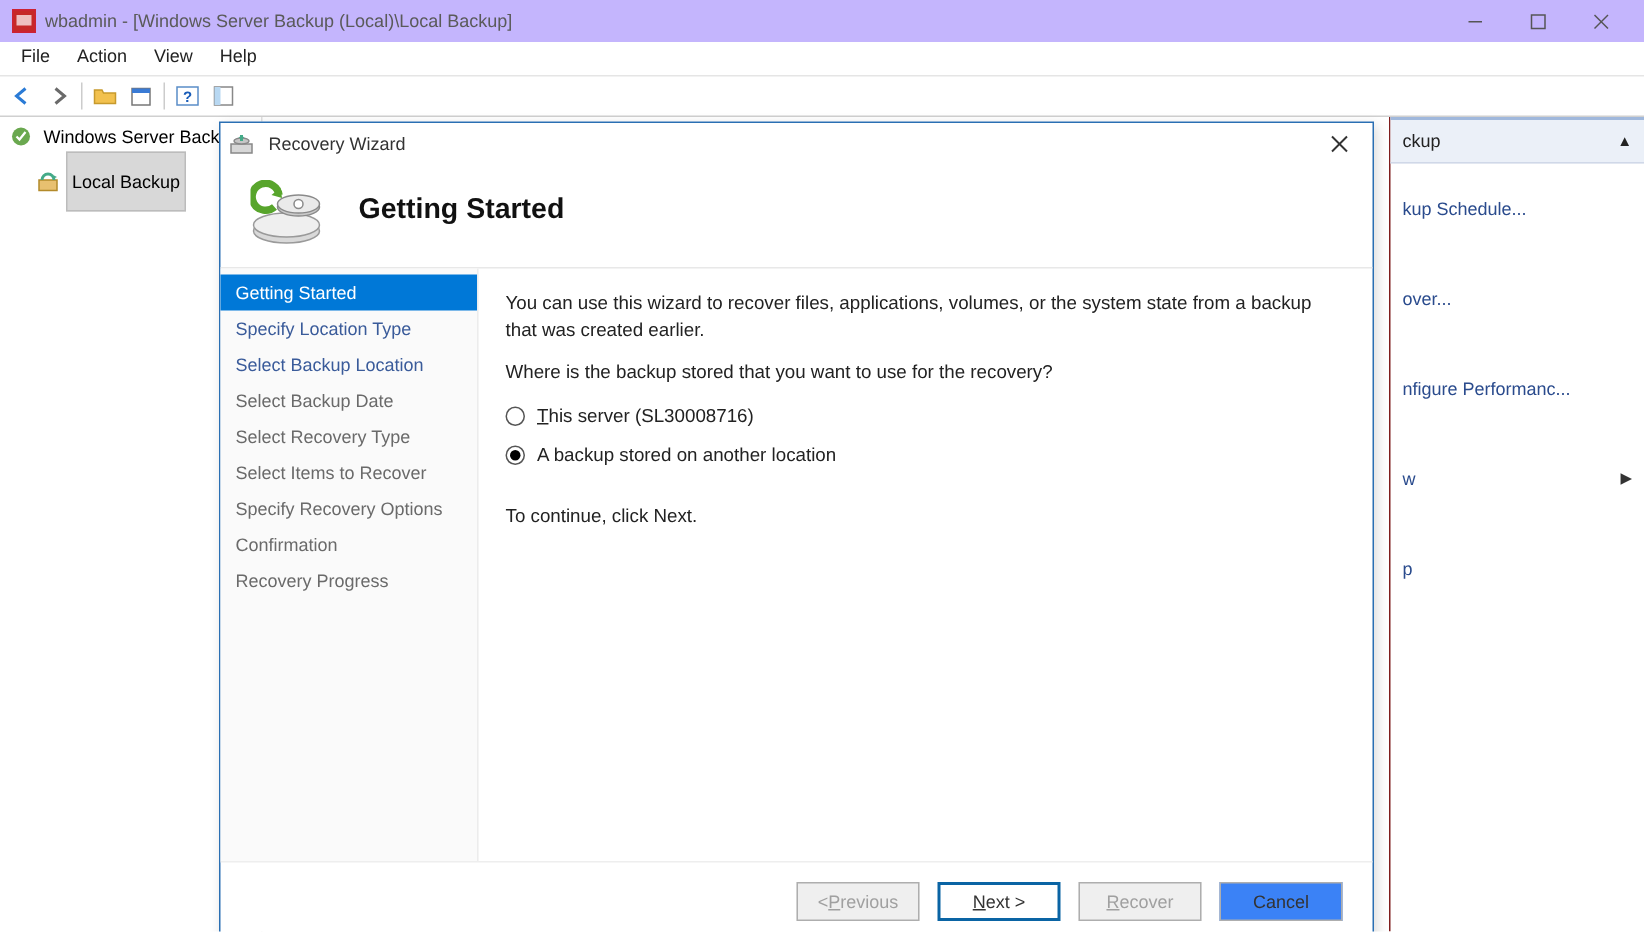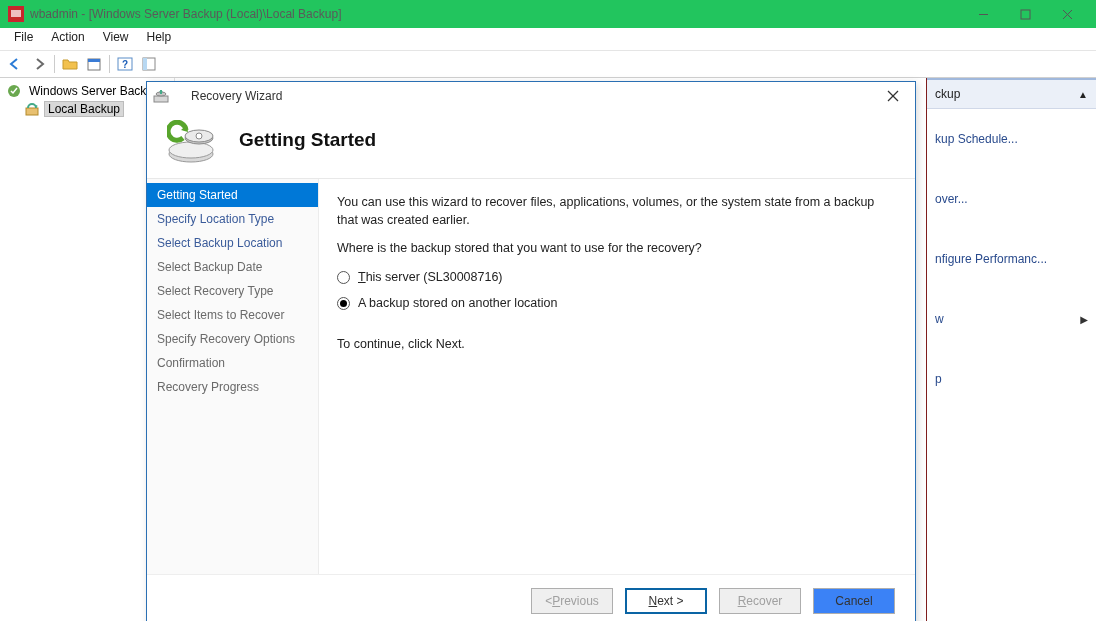--- a/index.html
+++ b/index.html
@@ -1,19 +1,19 @@
 <!DOCTYPE html>
 <html><head>
 <meta charset="utf-8">
 <style>
 * { box-sizing: border-box; margin: 0; padding: 0; font-family: "Segoe UI", Tahoma, sans-serif; }
 body { background: #fff; width: 1096px; height: 621px; overflow: hidden; font-size: 12px; color: #000; }
 
 
-.titlebar { height: 28px; display: flex; align-items: center; padding: 0 8px; background: #22c55e; color: #5a5a5a; }
+.titlebar { height: 28px; display: flex; align-items: center; padding: 0 8px; background: #c4b5fd; color: #5a5a5a; }
 .titlebar .app-icon { width: 16px; height: 16px; background: #c23; margin-right: 6px; display:flex;align-items:center;justify-content:center;color:#fff;font-size:9px; }
 .titlebar .title-text { flex: 0 0 auto; }
 .titlebar .spacer { flex: 1; }
 .titlebar .win-btn { width: 42px; height: 28px; display: flex; align-items: center; justify-content: center; color: #555; font-size: 14px; }
 
 
 .menubar { height: 22px; display: flex; align-items: flex-start; padding: 0 6px; gap: 2px; }
 .menubar .menu-item { padding: 2px 8px; color: #222; cursor: default; }
 
 
@@ -22,34 +22,34 @@
 .toolbar .sep { width: 1px; height: 18px; background: #ccc; margin: 0 2px; }
 
 
 .main { display: flex; height: calc(621px - 28px - 22px - 28px); position: relative; }
 
 
 .tree { width: 175px; border-right: 1px solid #e0e0e0; padding: 4px 0; }
 .tree-item { display: flex; align-items: center; padding: 1px 4px 1px 6px; gap: 4px; cursor: default; }
 .tree-item .ticon { width:16px; height:16px; display:flex;align-items:center;justify-content:center; font-size:11px;}
 .tree-item.child { margin-left: 18px; }
-.tree-item.selected .label { background: #d8d8d8; border:1px solid #bcbcbc; padding:0 3px; }
+.tree-item.selected .label { background: #d8d8d8; border:1px solid #bcbcbc; padding:12px 3px; }
 .tree-item .label { padding: 0 3px; }
 
 
 .actions { position:absolute; right:0; top:0; width:170px; height:100%; border-left:1px solid #7f1d1d; background:#fff; }
 .actions-head { border-top:2px solid #a0b8dc; background:#ebf0f8; padding:7px 8px; font-size:12px; color:#222; display:flex;justify-content:space-between;align-items:center; border-bottom:1px solid #d0d8e8;}
 .actions-head .chev { font-size:10px;}
 .actions .act { padding:23px 8px; color:#2a4b8d; cursor:default; }
 .actions .act.sub { display:flex; align-items:center; justify-content:space-between;}
 .actions .act.sub .chev { color:#333; font-size:10px;}
 
 
 .wizard { position: absolute; left: 146px; top: 3px; width: 770px; height: 546px; background:#fff; border:1px solid #2a6fb3; box-shadow: 2px 2px 8px rgba(0,0,0,0.15); display:flex; flex-direction:column; }
-.wizard-title { height: 28px; display:flex; align-items:center; padding: 0 6px; gap:22px; }
+.wizard-title { height: 28px; display:flex; align-items:center; padding: 0 6px; gap:10px; }
 .wizard-title .wicon { width:16px; height:16px; }
 .wizard-title .wtext { font-size:12px; color:#333; }
 .wizard-title .wspace { flex:1; }
 .wizard-title .close { width:32px; height:24px; display:flex;align-items:center;justify-content:center; font-size:15px; color:#333; }
 
 .wizard-head { display:flex; align-items:center; gap:14px; padding: 10px 20px 18px 20px; }
 .wizard-head .bigicon { width:58px; height:40px; }
 .wizard-head h1 { font-size:19px; font-weight:700; color:#111; }
 
 .wizard-body { flex:1; display:flex; border-top:1px solid #e8e8e8; min-height:0;}

